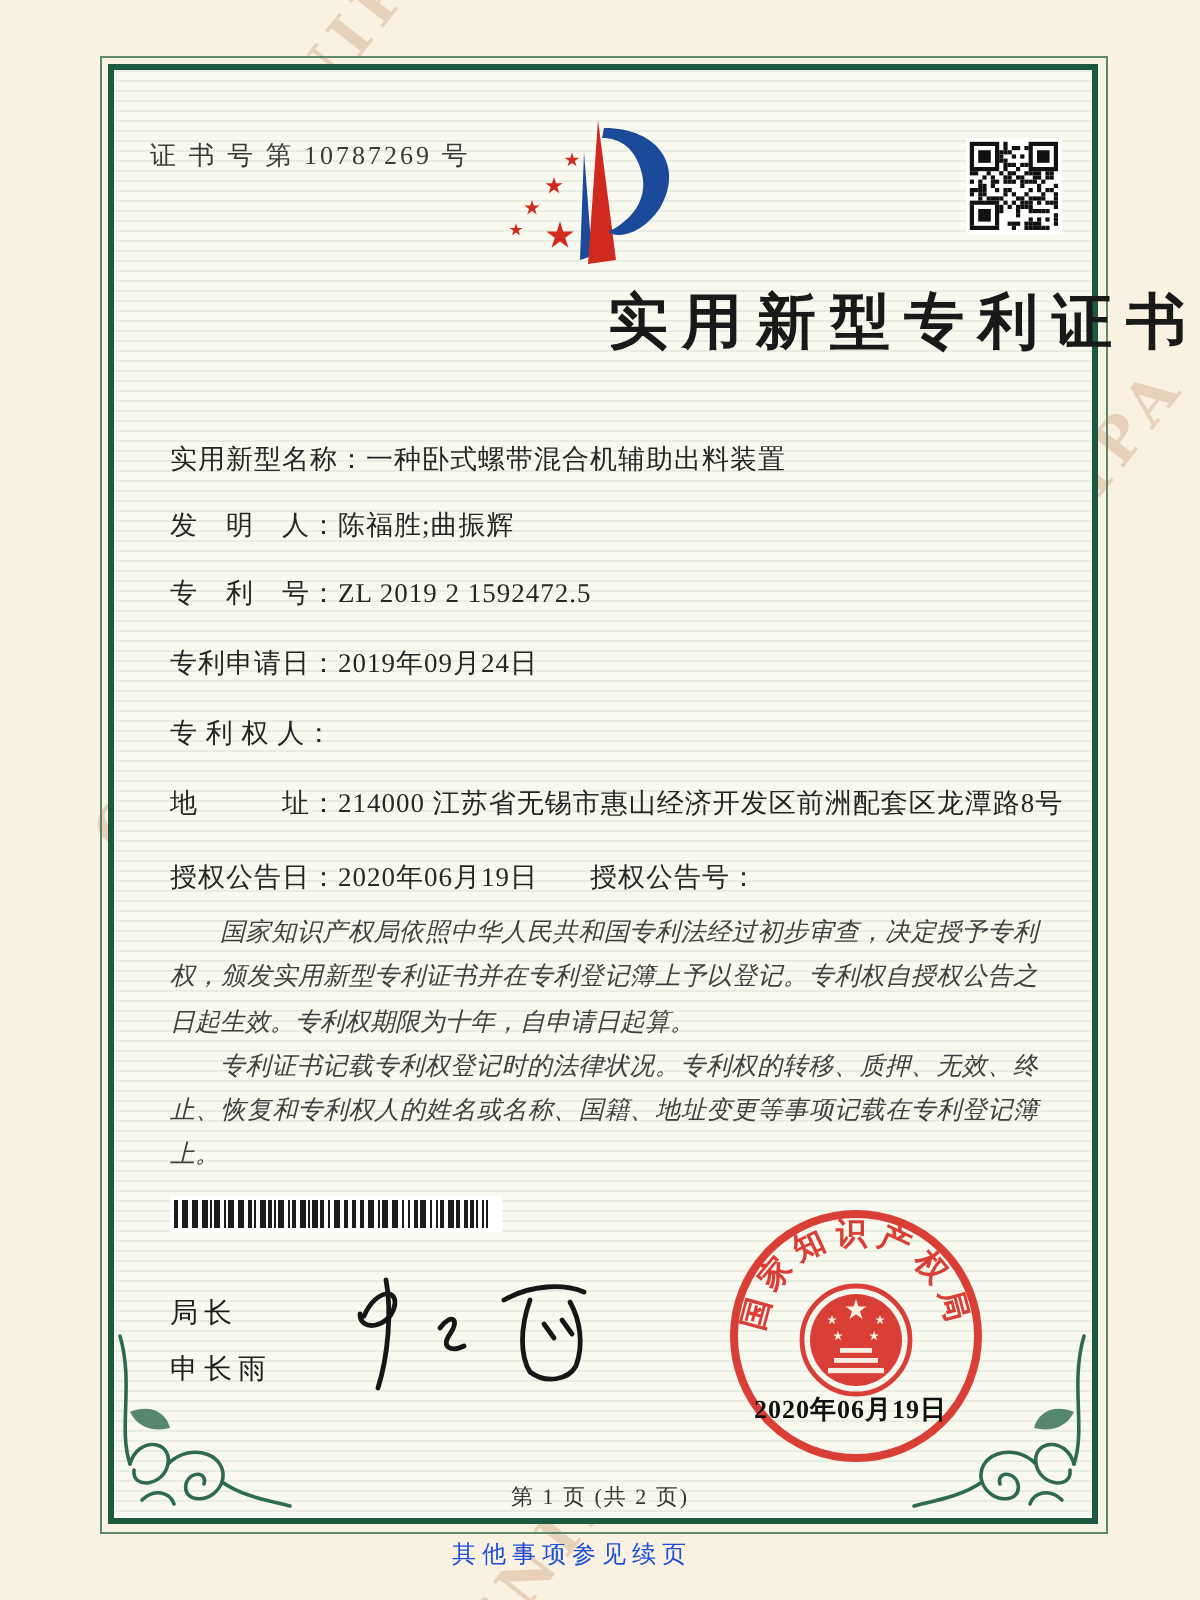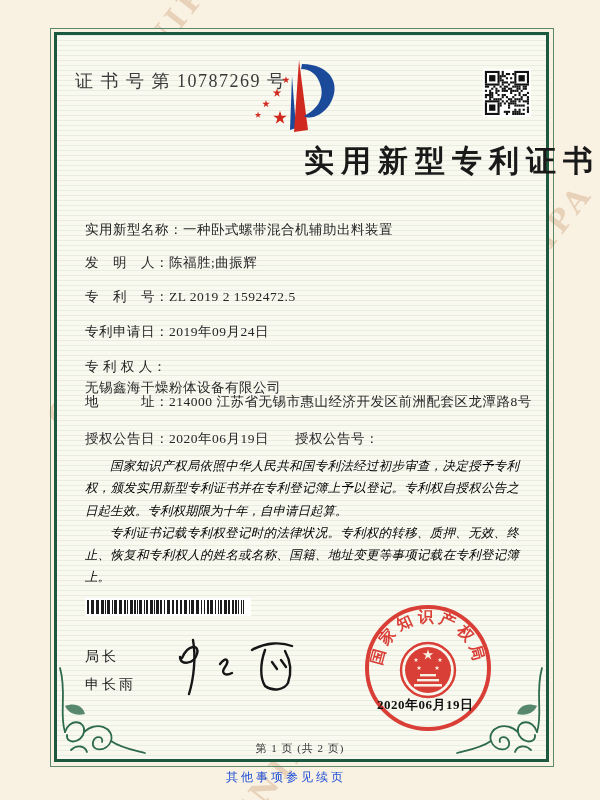--- a/index.html
+++ b/index.html
@@ -24,37 +24,37 @@
   .frame-inner{
     left:54px;top:32px;width:489px;height:724px;
     border:3px solid #1d5940;
     background:
       repeating-linear-gradient(180deg, rgba(148,184,158,0.18) 0 1px, rgba(255,255,255,0) 1px 5px),
       #faf9f0;
     z-index:2;
   }
   .flourish{z-index:4;}
   
-  .cert-no{left:75px;top:69px;font-size:18px;letter-spacing:1.5px;color:#3a3a3a;z-index:5;}
+  .cert-no{left:75px;top:69px;font-size:13px;letter-spacing:1.5px;color:#3a3a3a;z-index:5;}
   .logo{left:250px;top:56px;z-index:5;}
   .qr{left:483px;top:69px;z-index:5;}
   .title{
     left:0;top:141px;width:600px;text-align:right;
     font-size:30px;font-weight:bold;letter-spacing:7px;color:#191919;z-index:5;
   }
   
   .frow{position:absolute;left:85px;display:flex;font-size:13.5px;line-height:1.55;z-index:5;color:#262626;}
   .flabel{flex:0 0 auto;white-space:pre;letter-spacing:0.5px;}
   .fvalue{letter-spacing:0.5px;max-width:368px;}
   .pairgap{display:inline-block;width:26px;}
   
   .law{
     left:85px;top:455px;width:434px;z-index:5;
     font-size:12.5px;line-height:1.78;text-align:justify;
-    font-style:italic;color:#000000;
+    font-style:italic;color:#404040;
   }
   .law p{margin:0;text-indent:2em;}
   .barcode{left:85px;top:598px;z-index:5;}
   
   .director-title{left:85px;top:648px;font-size:14px;letter-spacing:3px;color:#1d1d1d;z-index:5;}
   .director-name{left:85px;top:676px;font-size:14px;letter-spacing:3px;color:#1d1d1d;z-index:5;}
   .sign{left:168px;top:634px;z-index:5;}
   
   .seal{left:362px;top:602px;z-index:6;}
   .seal-date{
@@ -284,21 +284,20 @@
 <div class="frow" style="top:287px;">
   <span class="flabel">专　利　号：</span>
   <span class="fvalue">ZL 2019 2 1592472.5</span>
 </div>
 <div class="frow" style="top:322px;">
   <span class="flabel">专利申请日：</span>
   <span class="fvalue">2019年09月24日</span>
 </div>
 <div class="frow" style="top:357px;flex-direction:column;">
   <span class="flabel">专 利 权 人：</span>
-  <span class="fvalue">无锡鑫海干燥粉体设备有限公司</span>
 </div>
 <div class="frow" style="top:392px;">
   <span class="flabel">地　　　址：</span>
   <span class="fvalue">214000 江苏省无锡市惠山经济开发区前洲配套区龙潭路8号</span>
 </div>
 <div class="frow" style="top:429px;">
   <span class="flabel">授权公告日：</span>
   <span class="fvalue">2020年06月19日</span>
   <span class="pairgap"></span>
   <span class="flabel">授权公告号：</span>

